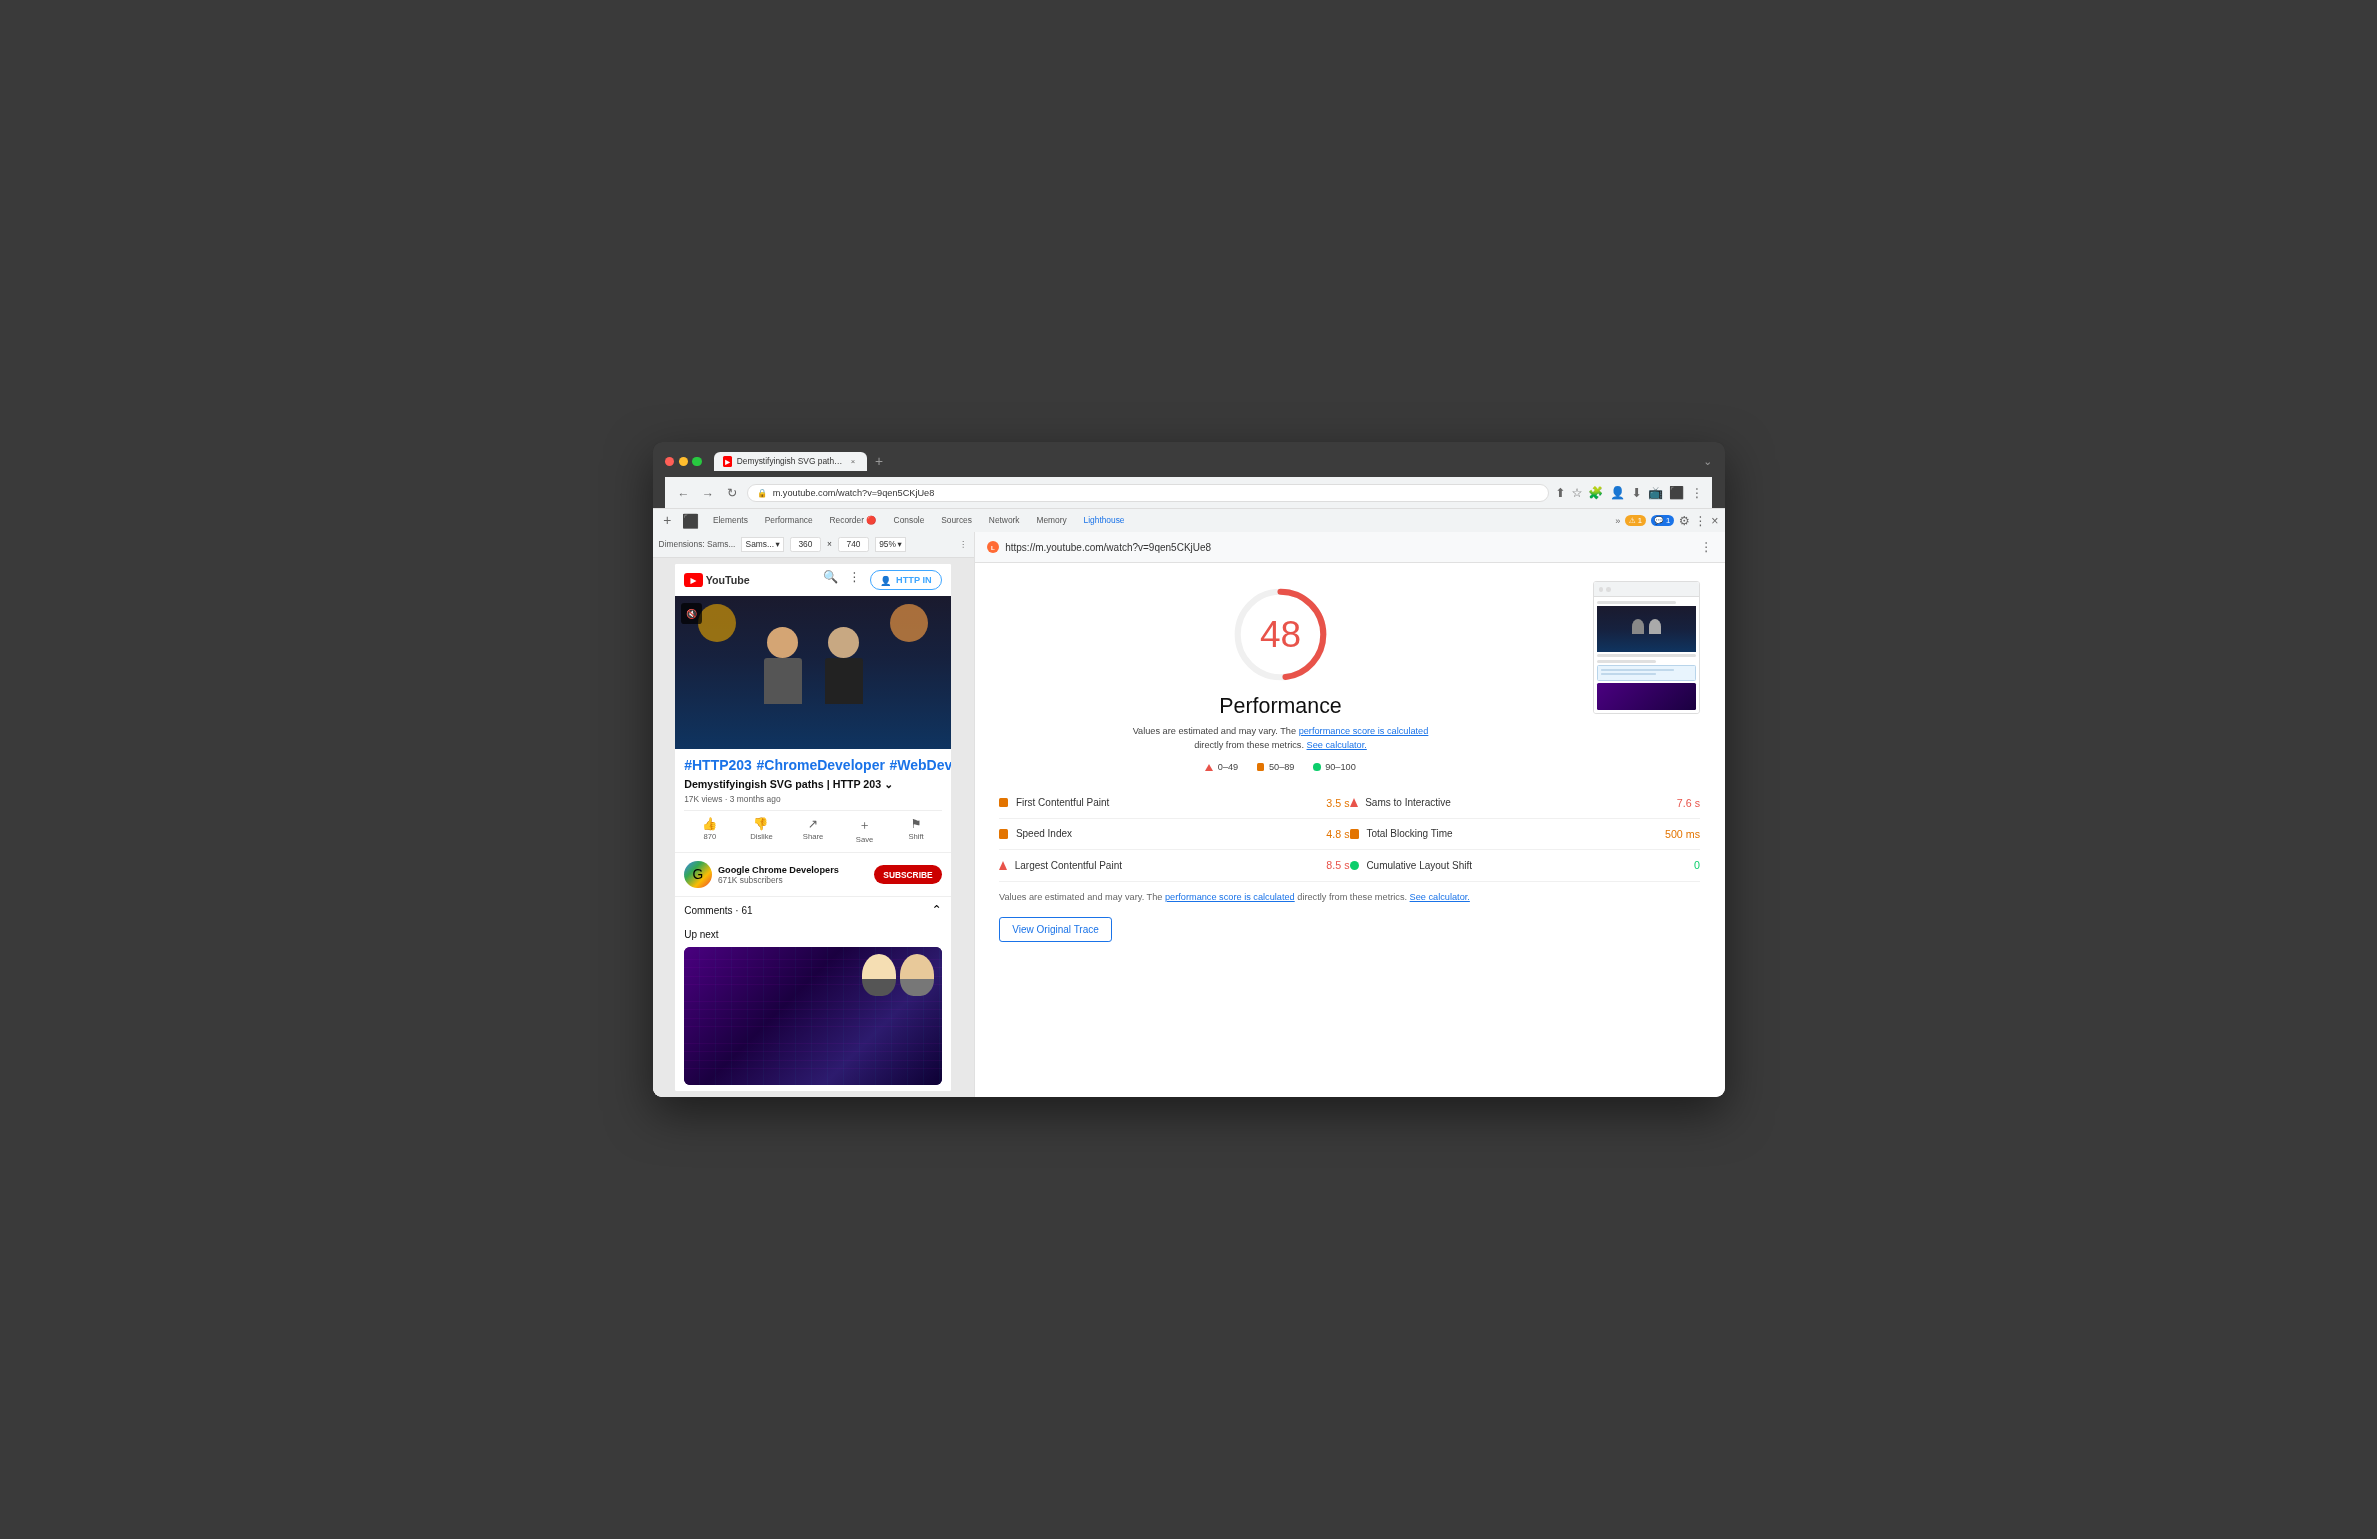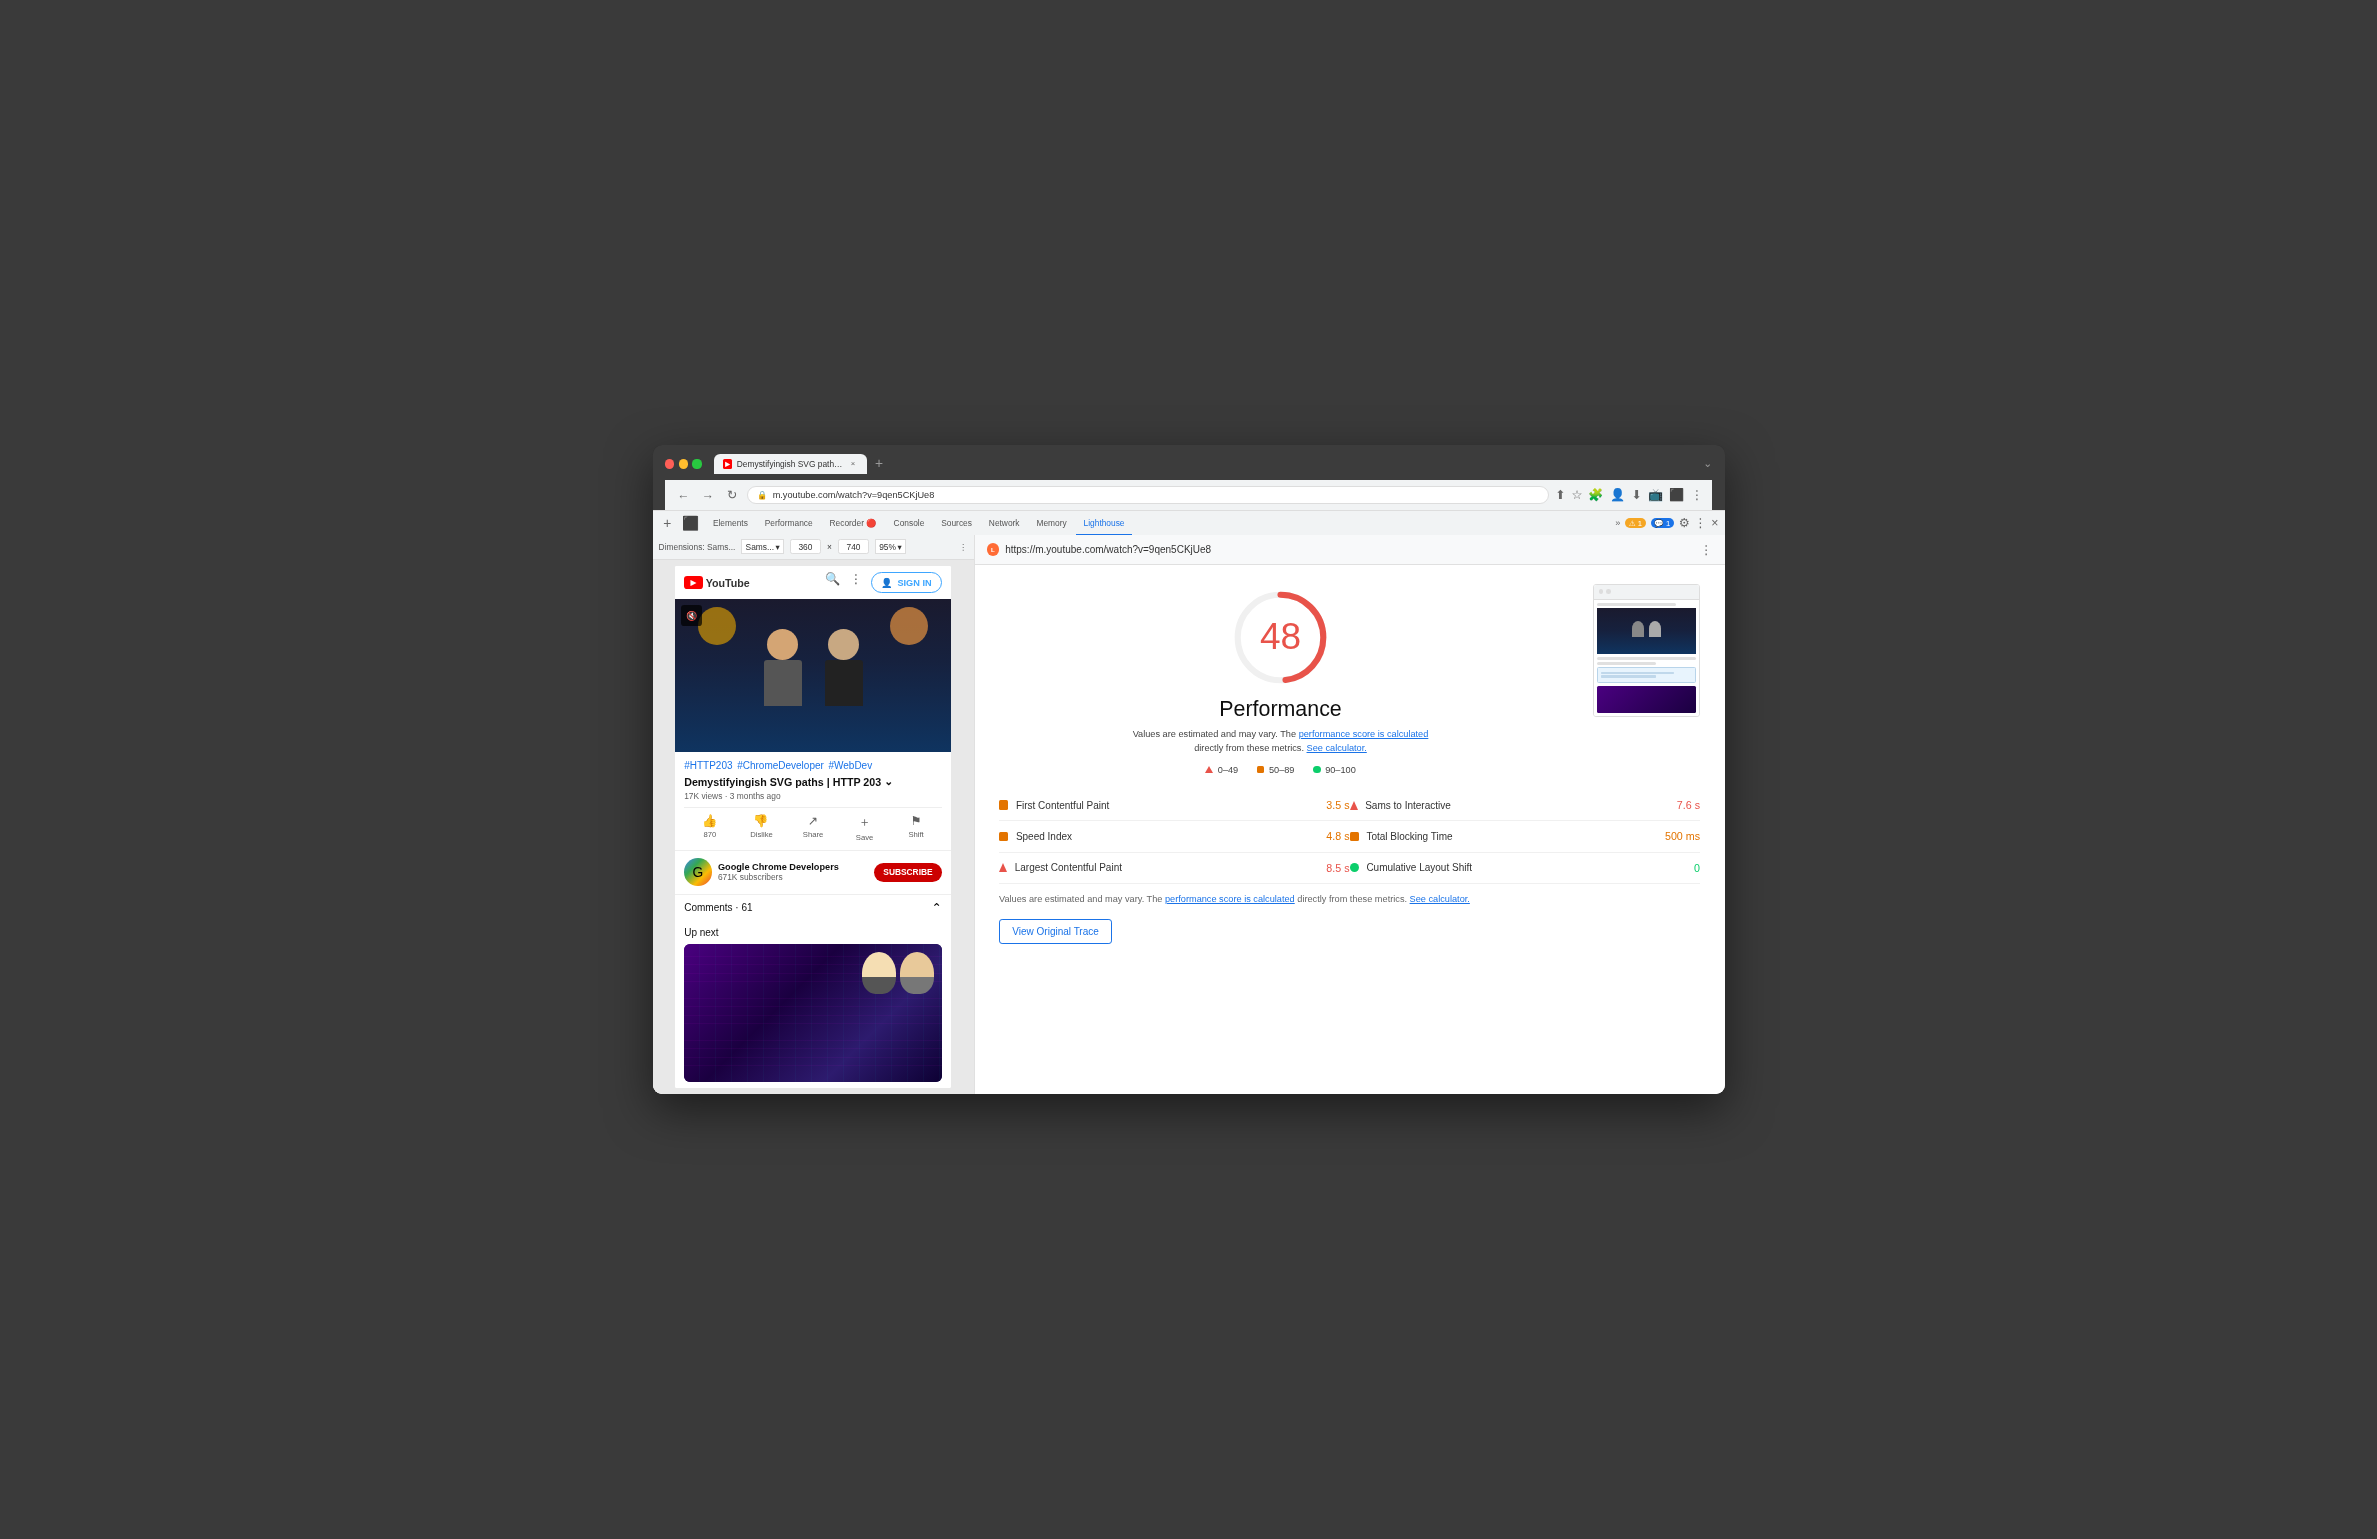--- a/index.html
+++ b/index.html
@@ -219,21 +219,21 @@
       position: absolute;
       top: 6.1px; left: 6.1px;
       background: rgba(0,0,0,0.7);
       border-radius: 3.1px;
       width: 21.4px; height: 21.4px;
       display: flex; align-items: center; justify-content: center;
       color: white; font-size: 9.2px;
     }
     .yt-video-info { padding: 7.7px 9.2px; }
     .yt-tags { display: flex; gap: 4.6px; margin-bottom: 4.6px; }
-    .yt-tag { color: #1a73e8; font-size: 10px; font-weight: 400; }
+    .yt-tag { color: #1a73e8; font-size: 14px; font-weight: 700; }
     .yt-title { font-size: 10.7px; font-weight: 600; color: #0f0f0f; margin-bottom: 3.1px; display: flex; align-items: center; gap: 3.1px; }
     .yt-meta { font-size: 8.4px; color: #606060; margin-bottom: 6.1px; }
     .yt-actions { display: flex; gap: 0; border-top: 0.8px solid #eee; padding-top: 6.1px; }
     .yt-action { flex: 1; display: flex; flex-direction: column; align-items: center; gap: 1.5px; font-size: 7.7px; color: #606060; }
     .yt-action-icon { font-size: 12.3px; }
     .yt-channel { display: flex; align-items: center; gap: 6.1px; padding: 7.7px 9.2px; border-top: 0.8px solid #eee; }
     .yt-channel-avatar {
       width: 27.6px; height: 27.6px; border-radius: 50%;
       background: linear-gradient(135deg, #4285f4, #34a853, #fbbc04, #ea4335);
       display: flex; align-items: center; justify-content: center;
@@ -581,21 +581,21 @@
               <div class="yt-logo-icon">
                 <span class="yt-logo-play">▶</span>
               </div>
               <span class="yt-logo-text">YouTube</span>
             </div>
             <div class="yt-header-icons">
               <span>🔍</span>
               <span>⋮</span>
               <div class="sign-in-btn">
                 <span>👤</span>
-                <span>SIGN IN</span>
+                <span>HTTP IN</span>
               </div>
             </div>
           </div>
 
           <div class="yt-video-thumb">
             <div class="yt-thumb-content">
 
               <div style="position:relative;width:100%;height:100%;background:linear-gradient(180deg,#1a1a2e 0%,#16213e 40%,#0f3460 100%);display:flex;align-items:center;justify-content:center;">
                 <div style="display:flex;gap:23px;align-items:flex-end;padding-bottom:15.3px;">
 

